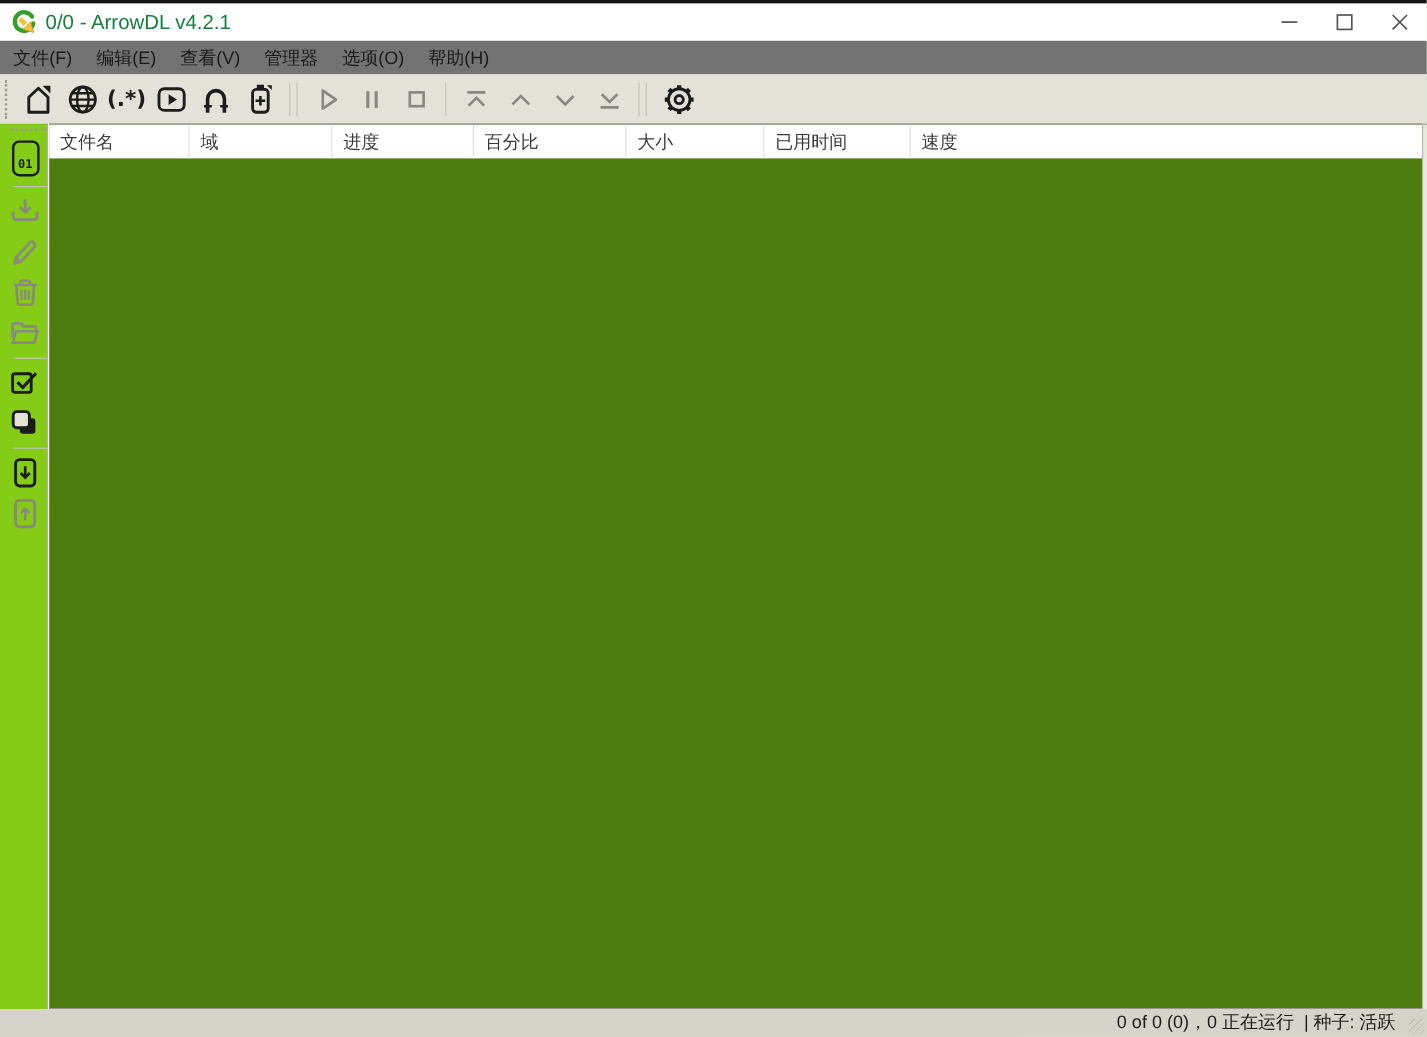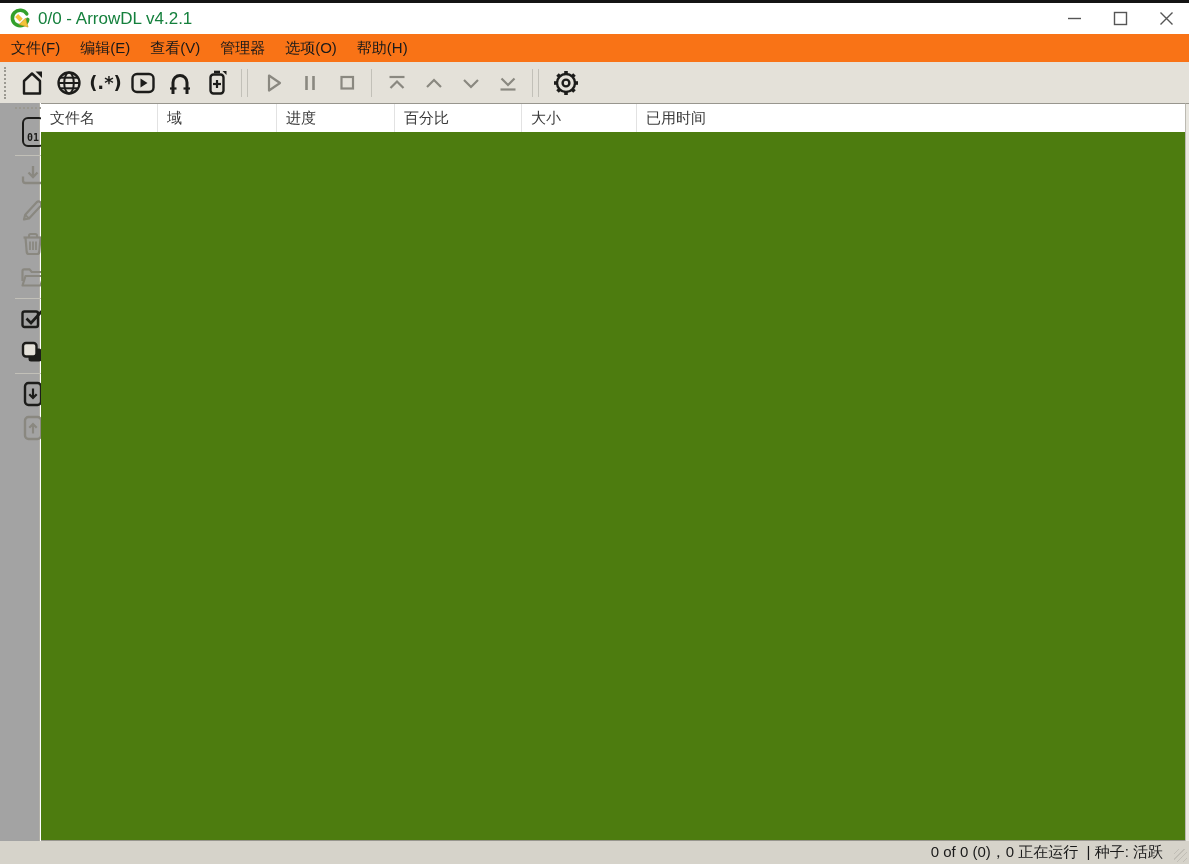--- a/index.html
+++ b/index.html
@@ -12,37 +12,37 @@
   
   .titlebar { position:absolute; left:0; top:3px; width:1189px; height:31px; background:#ffffff;
               display:flex; align-items:center; }
   .app-logo { width:22px; height:22px; margin-left:9px; flex:0 0 auto; }
   .title-text { margin-left:7px; font-size:17px; color:#15803d;text-align:right; }
   .win-controls { margin-left:auto; display:flex; height:100%; }
   .win-btn { width:46px; height:100%; display:flex; align-items:center; justify-content:center; }
   .win-btn svg { display:block; }
 
   
-  .menubar { position:absolute; left:0; top:34px; width:1189px; height:28px; background:#f97316;
+  .menubar { position:absolute; left:0; top:34px; width:1189px; height:28px; background:#737373;
              display:flex; align-items:center; padding-left:1px; }
   .menu-item { font-size:15px; color:#1a1a1a; padding:4px 10px; cursor:default; }
 
   
   .toolbar { position:absolute; left:0; top:62px; width:1189px; height:41px; background:#e4e1d9;
              display:flex; align-items:center; }
   .vhandle { border-left:2px dotted #9b9991; height:32px; margin:0 7px 0 4px; }
   .tbtn { width:37px; height:36px; display:flex; align-items:center; justify-content:center; background:transparent; border:none; }
   .tbtn svg { display:block; }
   .tsep { width:1px; height:28px; background:#c2c0b8; margin:0 2px; }
   .tsep-group { display:flex; align-items:center; margin:0 4px; }
   .regex-label { font-size:18px; font-weight:bold; color:#1c1c1a; letter-spacing:0px; font-family:"DejaVu Sans",sans-serif; }
 
   
-  .sidebar { position:absolute; left:0; top:103px; width:40px; height:738px; background:#a3a3a3;
-             border-right:1px solid #b1afa7; display:flex; flex-direction:column; align-items:flex-start;padding-left:15px; }
+  .sidebar { position:absolute; left:0; top:103px; width:40px; height:738px; background:#84cc16;
+             border-right:1px solid #b1afa7; display:flex; flex-direction:column; align-items:flex-end;padding-left:15px; }
   .hhandle { border-top:2px dotted #9b9991; width:30px; margin:4px 0 3px 0; }
   .sbtn { width:36px; height:34px; display:flex; align-items:center; justify-content:center; background:transparent; border:none; }
   .ssep { width:28px; height:1px; background:#c2c0b8; margin:3px 0; }
   .doc01 { width:23px; height:30px; border:2.2px solid #1c1c1a; border-radius:6px;
            display:flex; align-items:flex-end; justify-content:center; padding-bottom:2px; }
   .doc01 span { font-family:"DejaVu Sans Mono","Liberation Mono",monospace; font-size:10px; font-weight:bold; color:#1c1c1a; line-height:1; }
 
   
   .content { position:absolute; left:41px; top:103px; width:1144px; height:738px; background:#4d7c0f;
              border-top:1px solid #98968e; border-bottom:1px solid #98968e; }
@@ -294,20 +294,21 @@
 </div>
 
 <div class="content">
   <div class="table-header">
     <div class="th" style="width:117px;">文件名</div>
     <div class="th" style="width:119px;">域</div>
     <div class="th" style="width:118px;">进度</div>
     <div class="th" style="width:127px;">百分比</div>
     <div class="th" style="width:115px;">大小</div>
     <div class="th" style="width:122px;">已用时间</div>
+    <div class="th">速度</div>
   </div>
 </div>
 <div class="right-strip"></div>
 
 <div class="statusbar">
   <span class="status-text">0 of 0 (0)，0 正在运行  | 种子: 活跃</span>
   <div class="resize-grip"></div>
 </div>
 
 </body></html>

